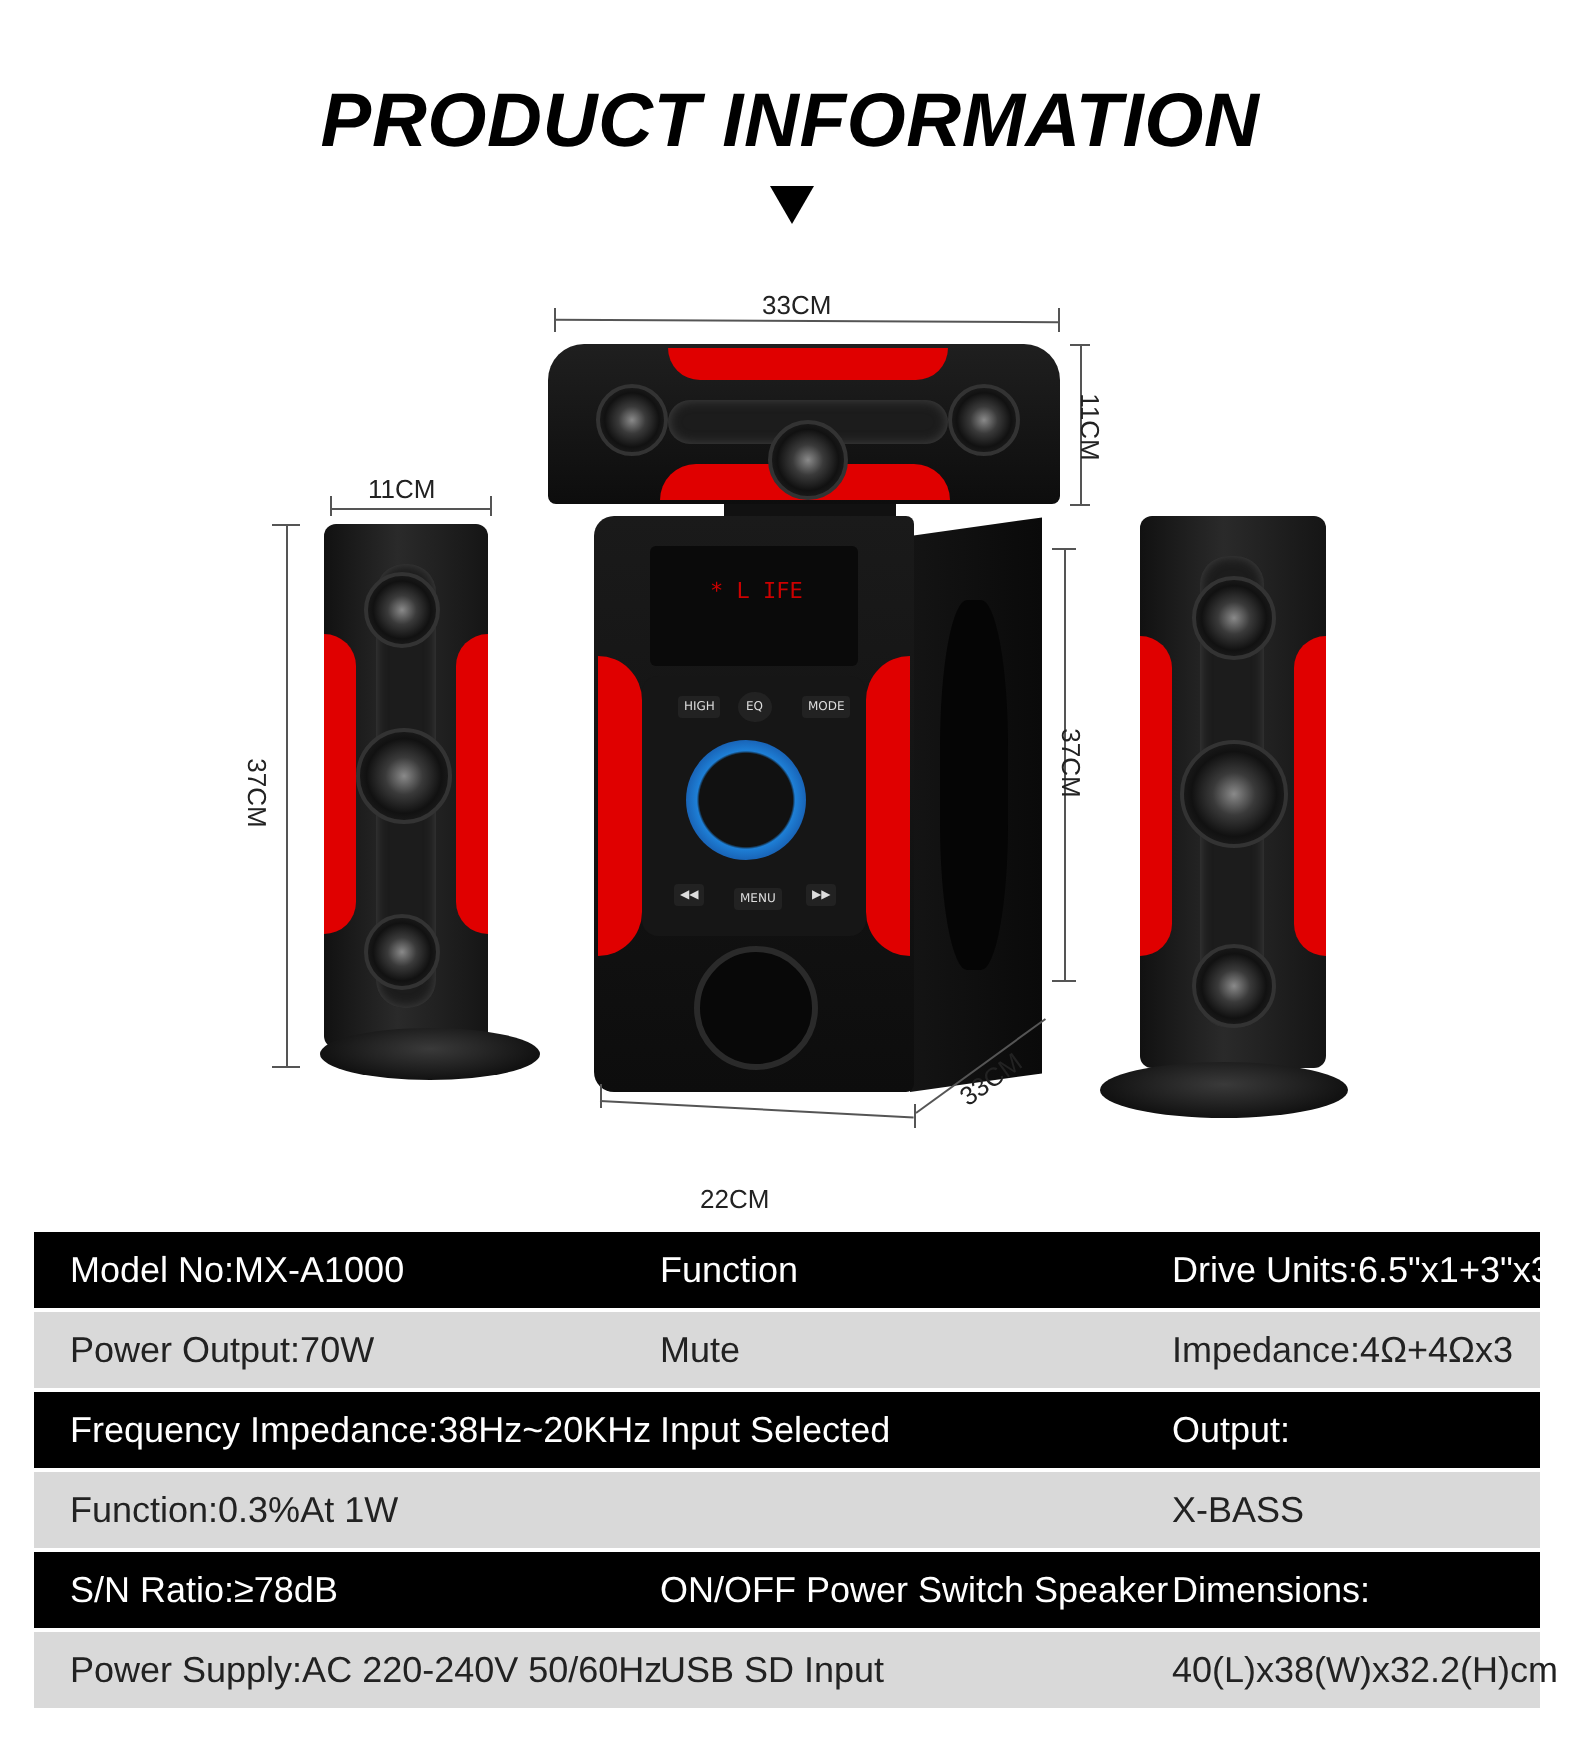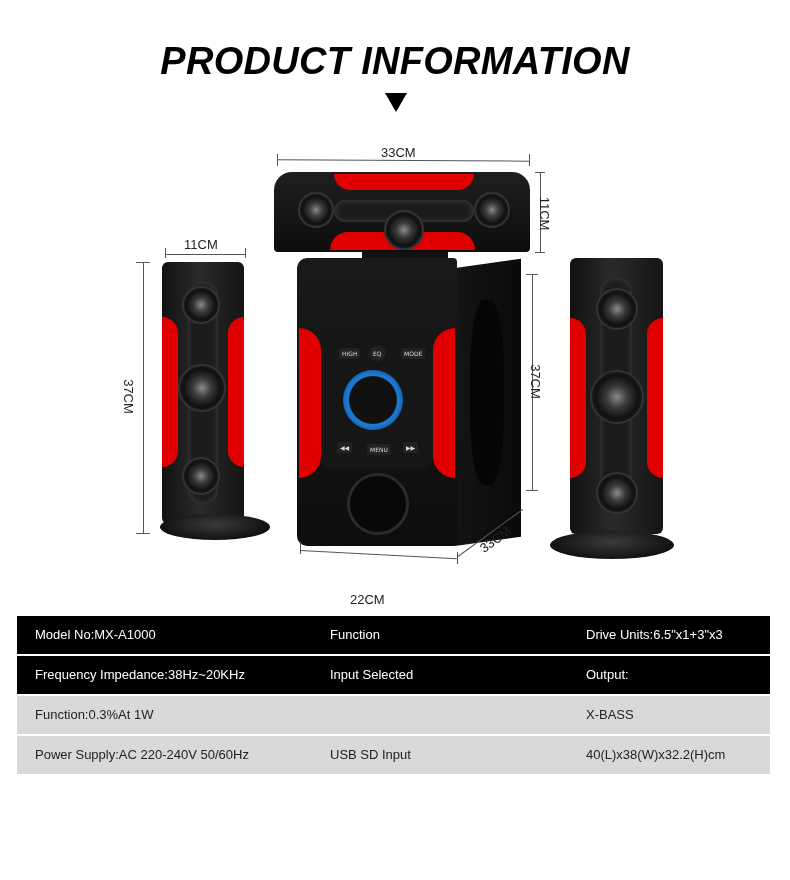--- a/index.html
+++ b/index.html
@@ -27,21 +27,21 @@
   .panel { position: absolute; left: 24px; top: 80px; width: 112px; height: 130px; background: #161616; border-radius: 8px; }
   .ctrl-btn { position: absolute; font-size: 6px; color: #ddd; background: #222; padding: 2px 3px; border-radius: 2px; font-family: "DejaVu Sans", sans-serif; }
   .knob { position: absolute; left: 40px; top: 112px; width: 60px; height: 60px; border-radius: 50%; background: radial-gradient(circle, #111 0%, #111 55%, #1e7fd6 58%, #1550a0 80%, #0b2a55 100%); }
   .port { position: absolute; left: 50px; top: 215px; width: 56px; height: 56px; border-radius: 50%; background: #080808; border: 3px solid #2a2a2a; }
 
   .center { position: absolute; left: 274px; top: 172px; width: 256px; height: 80px; background: linear-gradient(180deg, #1f1f1f, #0d0d0d); border-radius: 18px 18px 4px 4px; overflow: hidden; }
   .center-stand { position: absolute; left: 362px; top: 252px; width: 86px; height: 12px; background: #111; }
 
   
   .spec { position: absolute; left: 17px; top: 616px; width: 753px; }
-  .row { position: relative; height: 38px; margin-bottom: 2px; display: flex; align-items: center; font-size: 13px; }
+  .row { position: relative; height: 38px; margin-bottom: 2px; display: flex; align-items: center; font-size: 18px; }
   .row.dark { background: #000; color: #fff; }
   .row.light { background: #d9d9d9; color: #222; }
   .cell { position: absolute; top: 0; line-height: 38px; white-space: nowrap; }
   .c1 { left: 18px; } .c2 { left: 313px; } .c3 { left: 569px; }
 </style>
 </head>
 <body>
 
 <div class="title">PRODUCT INFORMATION</div>
 <div class="down-arrow"></div>
@@ -86,20 +86,23 @@
     <div class="driver" style="left:16px; top:102px; width:44px; height:44px;"></div>
     <div class="driver" style="left:20px; top:195px; width:34px; height:34px;"></div>
   </div>
   <div class="base" style="left:160px; top:514px; width:110px; height:26px;"></div>
 
   <div class="sub-side"></div>
   <div class="sub-port-side"></div>
   <div class="sub">
     <div class="red" style="left:2px; top:70px; width:22px; height:150px; border-radius:0 40px 40px 0;"></div>
     <div class="red" style="left:136px; top:70px; width:22px; height:150px; border-radius:40px 0 0 40px;"></div>
+    <div class="display">
+      <span class="display-text">* L IFE</span>
+    </div>
     <div class="panel">
       <span class="ctrl-btn" style="left:18px; top:10px;">HIGH</span>
       <span class="ctrl-btn" style="left:48px; top:8px; border-radius:50%; padding:4px 4px;">EQ</span>
       <span class="ctrl-btn" style="left:80px; top:10px;">MODE</span>
       <span class="ctrl-btn" style="left:16px; top:104px;">◀◀</span>
       <span class="ctrl-btn" style="left:46px; top:106px;">MENU</span>
       <span class="ctrl-btn" style="left:82px; top:104px;">▶▶</span>
     </div>
     <div class="knob" style="left:46px; top:112px;"></div>
     <div class="port"></div>
@@ -128,27 +131,37 @@
   </div>
   <div class="base" style="left:550px; top:531px; width:124px; height:28px;"></div>
 </div>
 
 <div class="spec">
   <div class="row dark">
     <span class="cell c1">Model No:MX-A1000</span>
     <span class="cell c2">Function</span>
     <span class="cell c3">Drive Units:6.5"x1+3"x3</span>
   </div>
+  <div class="row light">
+    <span class="cell c1">Power Output:70W</span>
+    <span class="cell c2">Mute</span>
+    <span class="cell c3">Impedance:4Ω+4Ωx3</span>
+  </div>
   <div class="row dark">
     <span class="cell c1">Frequency Impedance:38Hz~20KHz</span>
     <span class="cell c2">Input Selected</span>
     <span class="cell c3">Output:</span>
   </div>
   <div class="row light">
     <span class="cell c1">Function:0.3%At 1W</span>
     <span class="cell c3">X-BASS</span>
   </div>
+  <div class="row dark">
+    <span class="cell c1">S/N Ratio:≥78dB</span>
+    <span class="cell c2">ON/OFF Power Switch Speaker</span>
+    <span class="cell c3">Dimensions:</span>
+  </div>
   <div class="row light">
     <span class="cell c1">Power Supply:AC 220-240V 50/60Hz</span>
     <span class="cell c2">USB SD Input</span>
     <span class="cell c3">40(L)x38(W)x32.2(H)cm</span>
   </div>
 </div>
 
 </body></html>

